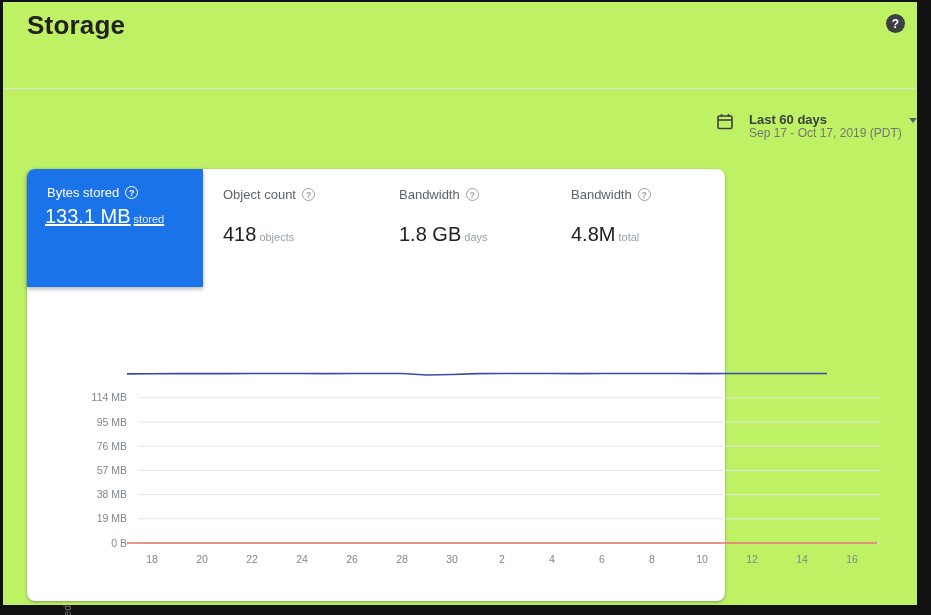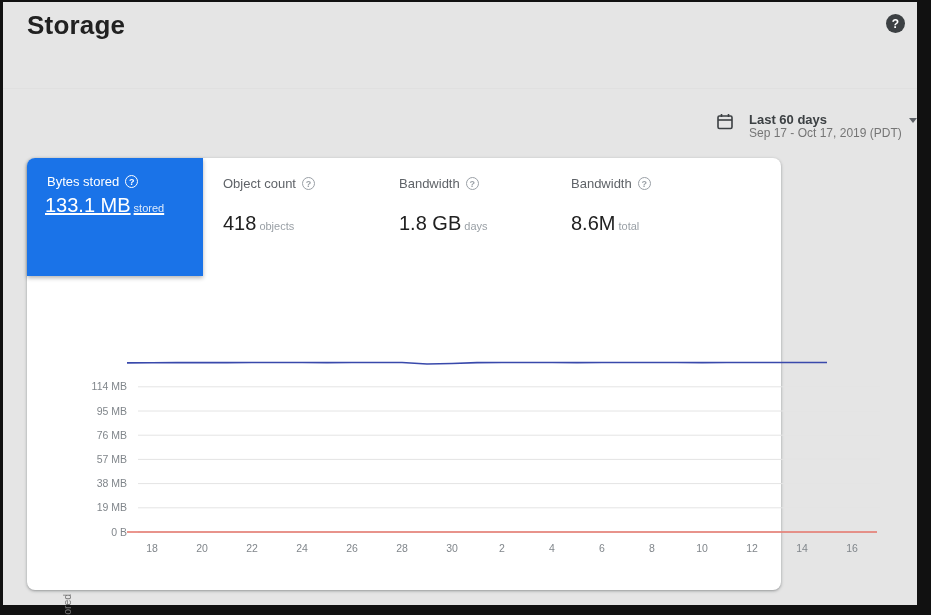--- a/index.html
+++ b/index.html
@@ -1,39 +1,39 @@
 <!DOCTYPE html>
 <html><head>
 <meta charset="utf-8">
 <style>
   * { margin:0; padding:0; box-sizing:border-box; }
   body { font-family: "Liberation Sans", sans-serif; background:#444; }
   .screen { position:relative; width:931px; height:615px; background:#111; overflow:hidden; }
-  .page { position:absolute; left:3px; top:2px; width:914px; height:603px; background:#e5e5e5; }
+  .page { position:absolute; left:3px; top:2px; width:914px; height:603px; background:#bef264; }
 
   .page-title { position:absolute; left:24px; top:8px; font-size:26px; font-weight:600; color:#212121; letter-spacing:.2px; }
   .header-help { position:absolute; right:12px; top:12px; width:19px; height:19px; border-radius:50%;
                  background:#3c4043; color:#fff; font-size:12px; font-weight:bold; display:flex;
                  align-items:center; justify-content:center; cursor:pointer; }
 
   .tabs { position:absolute; left:24px; top:58px; height:28px; display:flex; }
   .tab { position:relative; margin-right:28px; font-size:13px; font-weight:600; color:#5f6368;
          letter-spacing:.3px; padding:4px 2px 10px 2px; cursor:pointer; }
   .tab.active { color:#1a73e8; }
   .tab.active .underline { position:absolute; left:0; right:0; bottom:0; height:3px; background:#1a73e8; border-radius:3px 3px 0 0; }
   .tabs-divider { position:absolute; left:0; top:86px; width:100%; height:1px; background:#e0e0e0; }
 
   .date-picker { position:absolute; left:712px; top:108px; width:190px; cursor:pointer; }
   .date-label { position:absolute; left:34px; top:2px; font-size:13px; font-weight:600; color:#3c4043; }
   .date-detail { position:absolute; left:34px; top:16px; font-size:12px; color:#757575; white-space:nowrap; }
   .calendar-icon { position:absolute; left:0; top:2px; }
   .caret-down { position:absolute; right:-12px; top:8px; width:0; height:0;
                 border-left:4.5px solid transparent; border-right:4.5px solid transparent; border-top:5px solid #5f6368; }
 
-  .card { position:absolute; left:24px; top:156px; width:754px; height:432px; background:#fff; border-radius:8px;
+  .card { position:absolute; left:24px; top:167px; width:698px; height:432px; background:#fff; border-radius:8px;
           box-shadow:0 1px 2px rgba(60,64,67,.3), 0 1px 3px 1px rgba(60,64,67,.15); }
 
   .metric { position:absolute; top:0; cursor:pointer; }
   .metric .m-label { font-size:13px; color:#5f6368; display:flex; align-items:center; gap:6px; }
   .metric .m-value { margin-top:21px; font-size:20px; color:#212121; }
   .metric .m-unit { font-size:11px; color:#9aa0a6; margin-left:3px; }
   .q-icon { display:inline-flex; width:13px; height:13px; border:1px solid #9aa0a6; border-radius:50%;
             color:#9aa0a6; font-size:9px; align-items:center; justify-content:center; font-weight:bold; }
 
   .metric.selected { left:0; top:0; width:176px; height:118px; background:#1a73e8; border-radius:8px 0 0 0;
@@ -107,21 +107,21 @@
           <span>1.8 GB</span><span class="m-unit">days</span>
         </div>
       </div>
 
       <div class="metric plain m3">
         <div class="m-label">
           <span>Bandwidth</span>
           <span class="q-icon">?</span>
         </div>
         <div class="m-value">
-          <span>8.6M</span><span class="m-unit">total</span>
+          <span>4.8M</span><span class="m-unit">total</span>
         </div>
       </div>
 
       <div class="chart-wrap">
         <span class="y-axis-label">Bytes stored</span>
         <svg id="usage-chart-svg" width="834" height="236" viewBox="0 0 834 236">
             <line x1="83" y1="188" x2="825" y2="188" stroke="#e4e4e4" stroke-width="1"></line>
             <text x="72" y="191.5" text-anchor="end" class="tick">0 B</text>
             <line x1="83" y1="163.8" x2="825" y2="163.8" stroke="#e4e4e4" stroke-width="1"></line>
             <text x="72" y="167.3" text-anchor="end" class="tick">19 MB</text>

